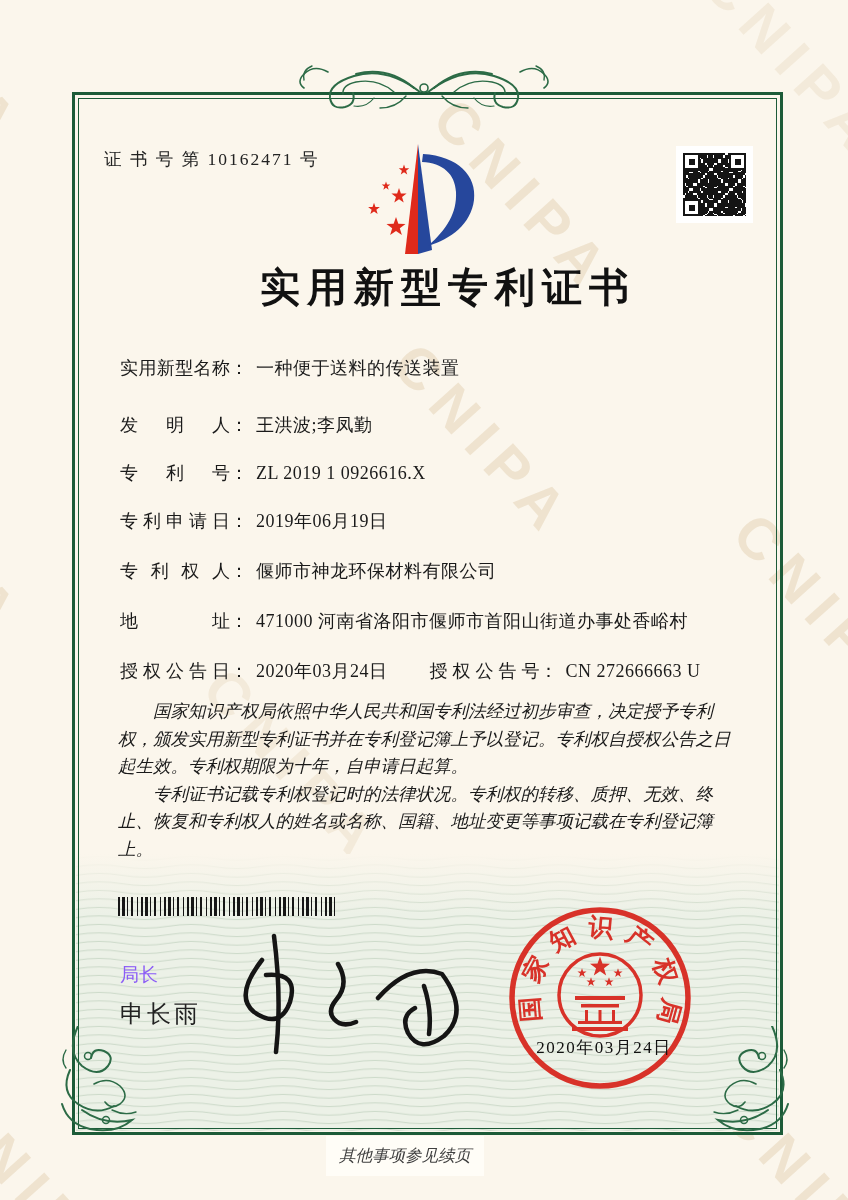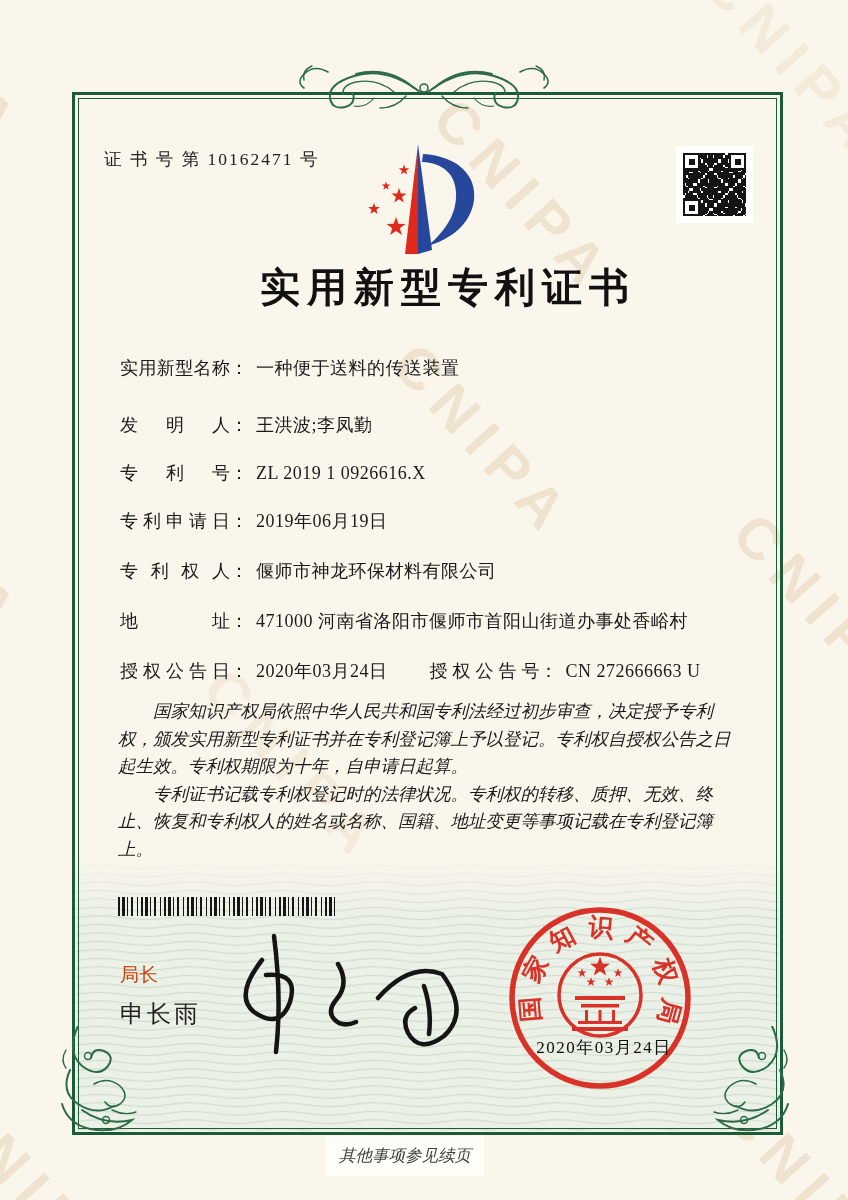--- a/index.html
+++ b/index.html
@@ -40,21 +40,21 @@
   .paras p{margin:0;text-indent:2em;}
 
   .barcode{left:118px;top:897px;width:220px;height:19px;
      background:repeating-linear-gradient(90deg,
        #161616 0 2px, transparent 2px 4px,
        #161616 4px 7px, transparent 7px 9px,
        #161616 9px 10px, transparent 10px 13px,
        #161616 13px 15px, transparent 15px 19px,
        #161616 19px 20px, transparent 20px 23px);}
 
-  .officer-title{left:120px;top:962px;font-size:19px;color:#c2410c;}
+  .officer-title{left:120px;top:962px;font-size:19px;color:#8b5cf6;}
   .officer-name{left:120px;top:998px;font-size:24px;color:#222;letter-spacing:3px;}
 
   .qr-wrap{left:676px;top:146px;width:77px;height:77px;background:#fff;z-index:6;}
   .qr{position:absolute;left:7px;top:7px;width:63px;height:63px;background:#fff;
       background-image:
         repeating-conic-gradient(#141414 0% 25%, transparent 0% 50%),
         repeating-conic-gradient(#141414 0% 25%, transparent 0% 50%),
         repeating-conic-gradient(#141414 0% 25%, transparent 0% 50%);
       background-size:10px 10px,14px 14px,8px 8px;
       background-position:0 0,3px 5px,6px 2px;}

